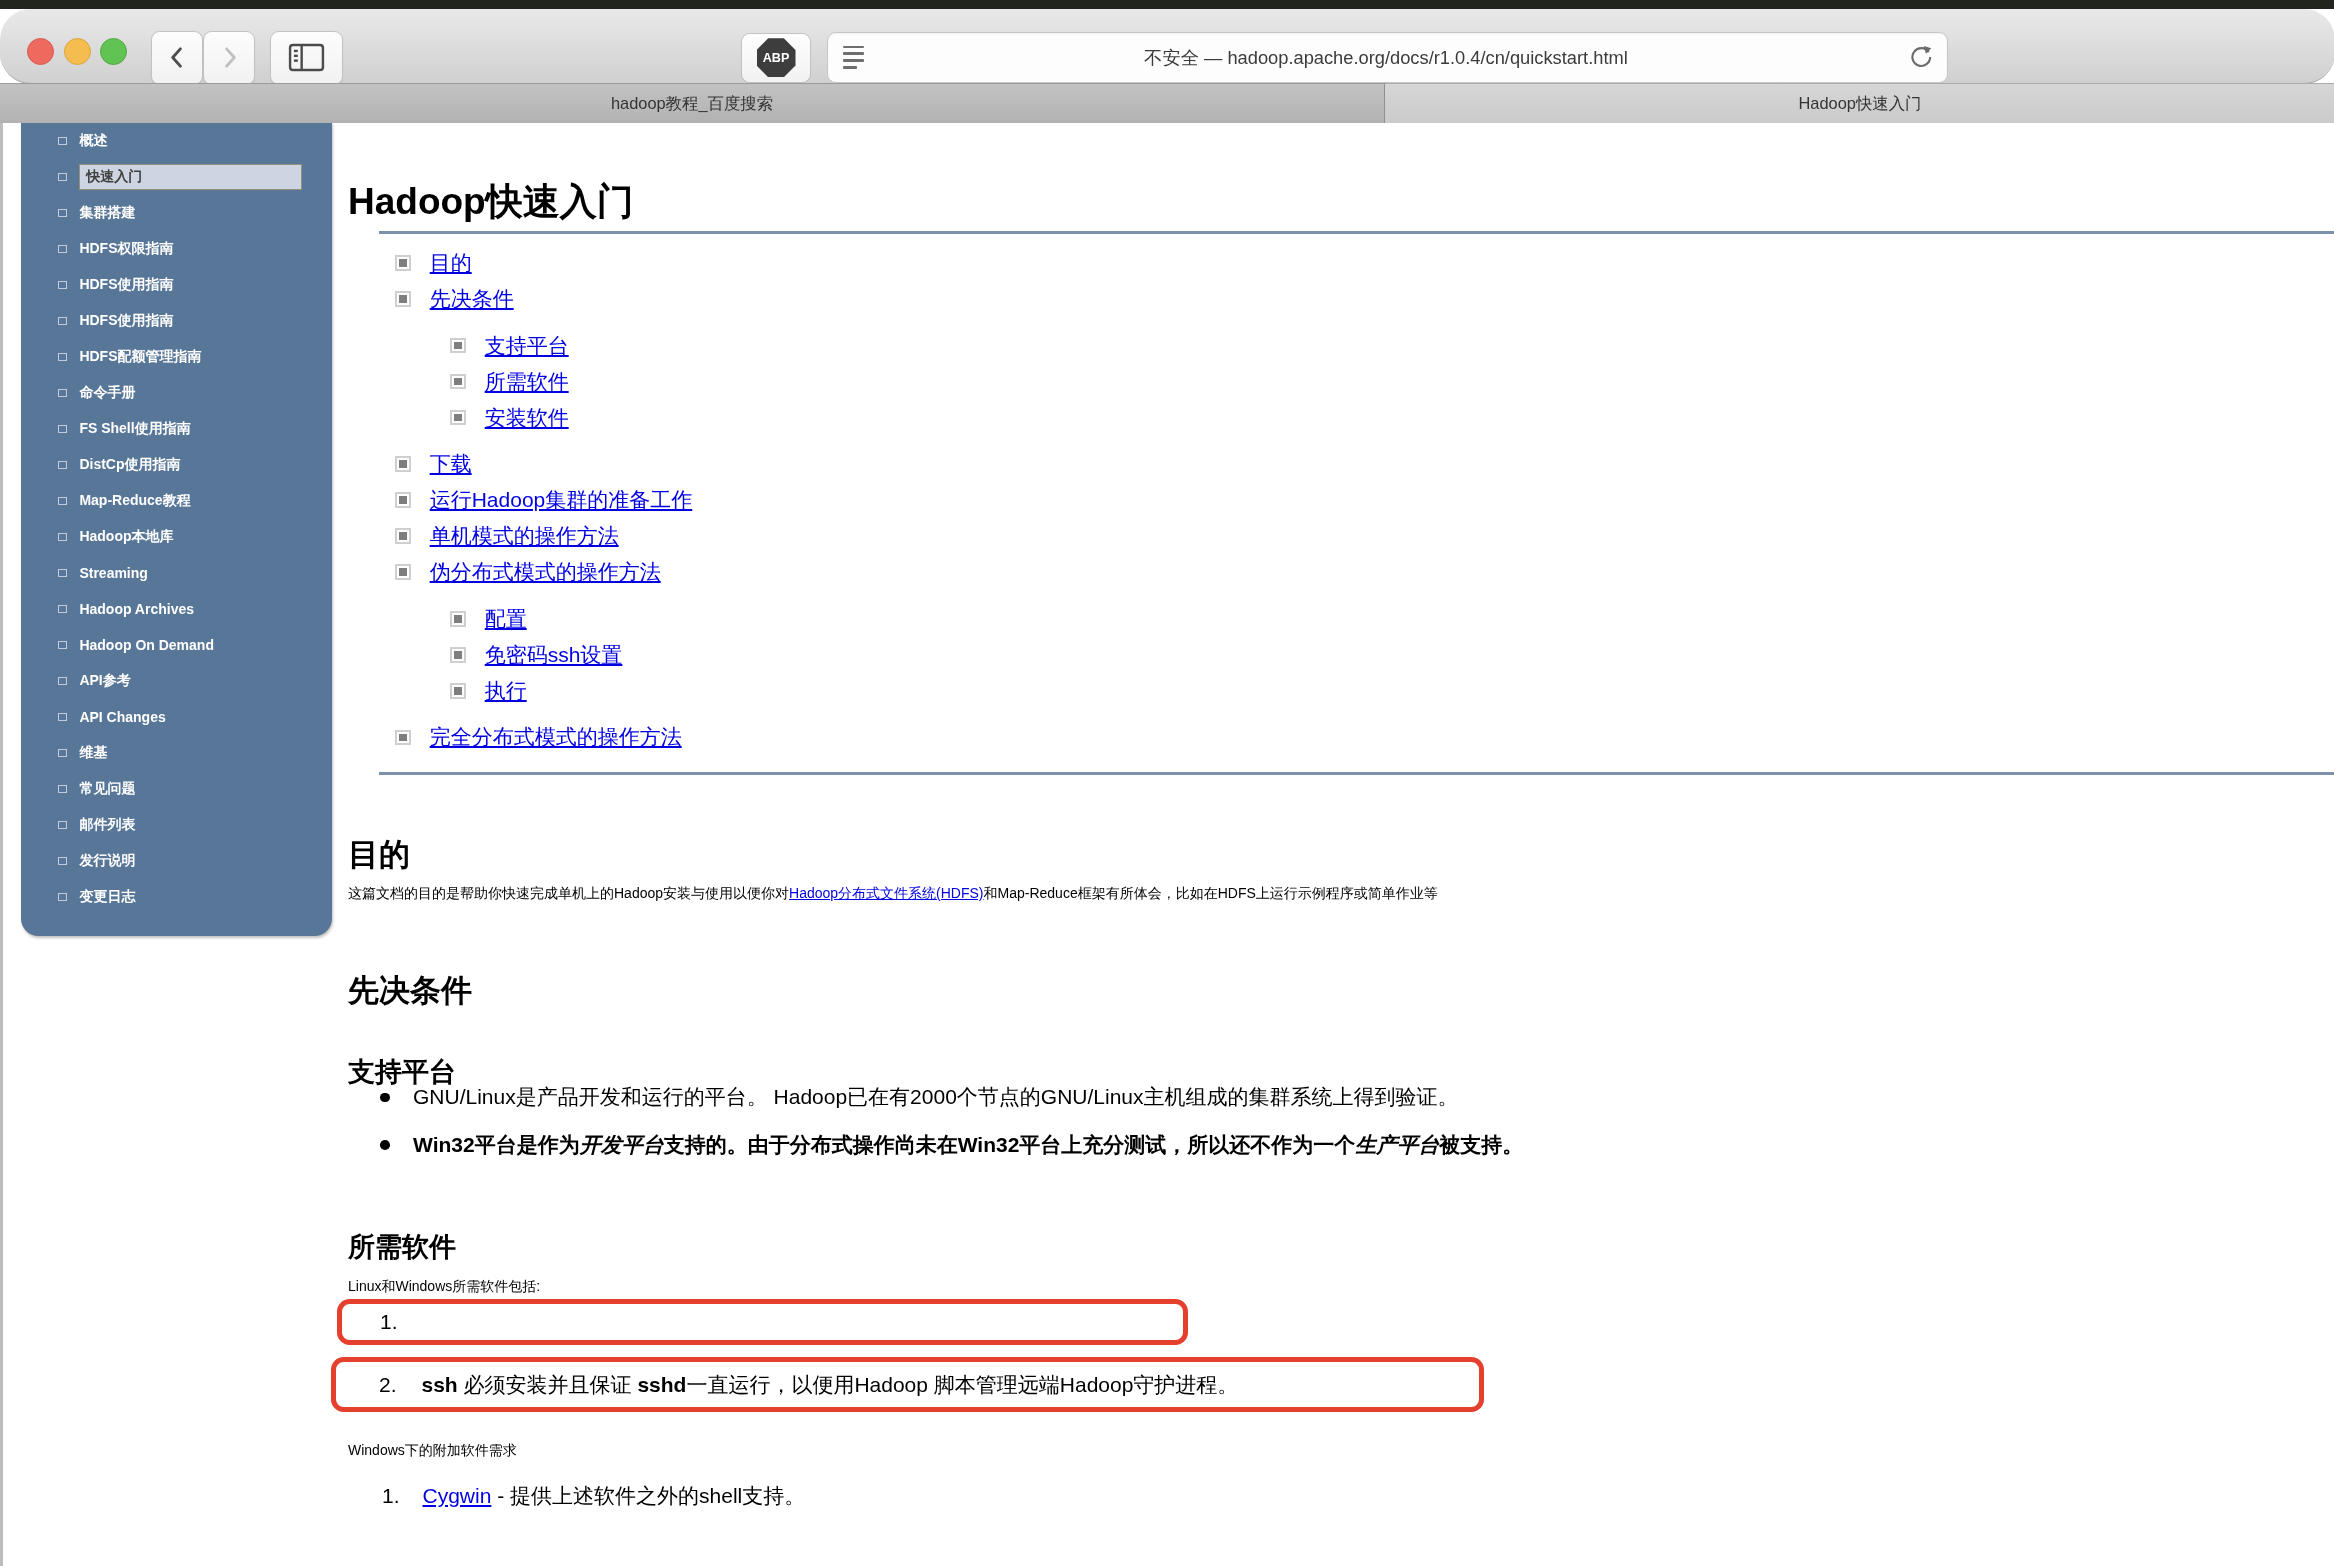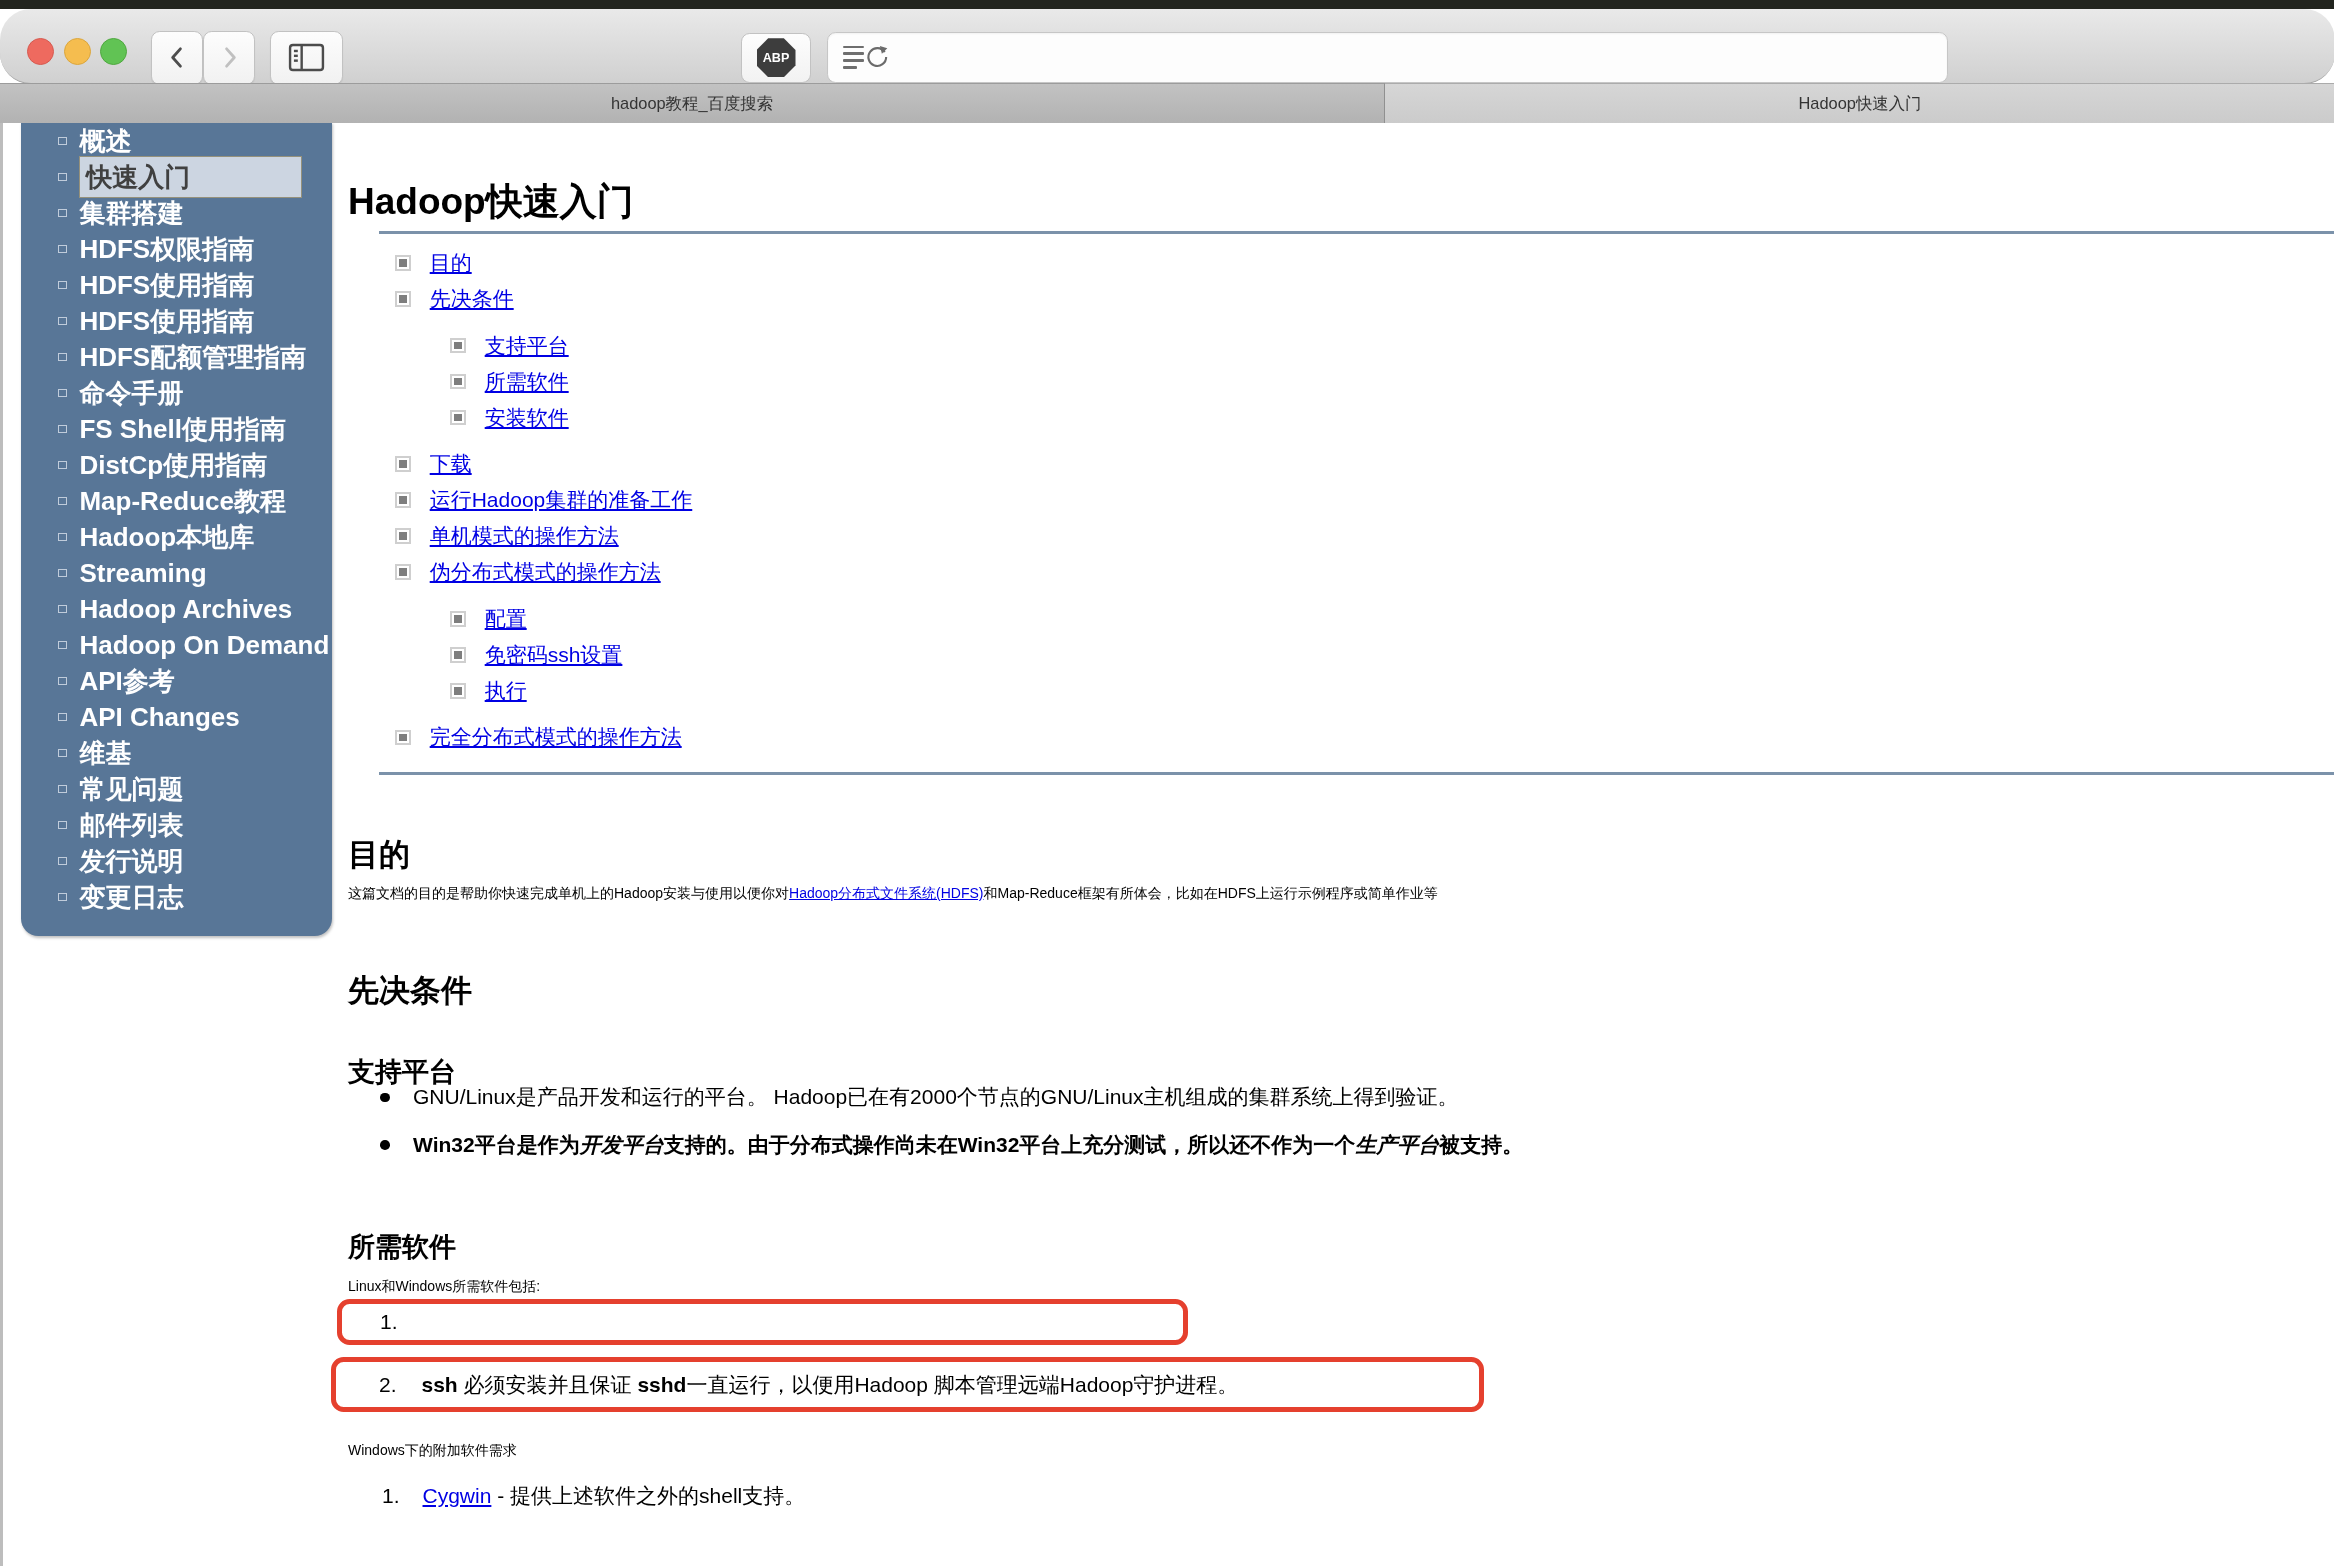--- a/index.html
+++ b/index.html
@@ -70,21 +70,21 @@
 
   
   .side{
     position:absolute;left:21px;top:0;width:311px;height:813px;
     background:#587697;border-radius:0 0 17.4px 17.4px;
     box-shadow:1px 1.9px 2.9px rgba(0,0,0,.25);
     padding-top:0;box-sizing:border-box;
   }
   .srow{display:flex;align-items:center;height:36px;padding-left:37px;}
   .sq{width:6.8px;height:6.8px;border:1.9px solid #ccd6e2;margin-right:12.6px;flex:none;opacity:.9;}
-  .slabel{color:#fff;font-size:26px;font-weight:600;white-space:nowrap;}
+  .slabel{color:#fff;font-size:14px;font-weight:600;white-space:nowrap;}
   .srow.sel .slabel{
     background:#ccd5e1;color:#404040;border:1.9px solid #95917b;
     width:209px;padding:2.9px 5.8px;font-weight:700;
   }
 
   
   .doc-title{position:absolute;left:348px;top:29px;font-size:37px;font-weight:700;color:#000;}
   .rule{position:absolute;left:379px;width:1955px;height:2.9px;background:#7b92aa;}
   .rule1{top:108px;} .rule2{top:649px;}
 
@@ -158,20 +158,21 @@
       </span>
     </div>
 
     <div class="urlbar">
       <span class="reader-icon">
           <i></i>
           <i></i>
           <i></i>
           <i></i>
         </span>
+      <span class="url-text">不安全 — hadoop.apache.org/docs/r1.0.4/cn/quickstart.html</span>
       <span class="refresh">
         <svg width="26" height="26" viewBox="0 0 27 27">
           <path d="M21.5 8.5 A9.2 9.2 0 1 0 23 13.5" fill="none" stroke="#6b6b6b" stroke-width="2.2"></path>
           <polygon points="16.5,2.2 24.2,4.4 18.6,10.2" fill="#6b6b6b"></polygon>
         </svg>
       </span>
     </div>
   </div>
 
   <div class="tabbar">

